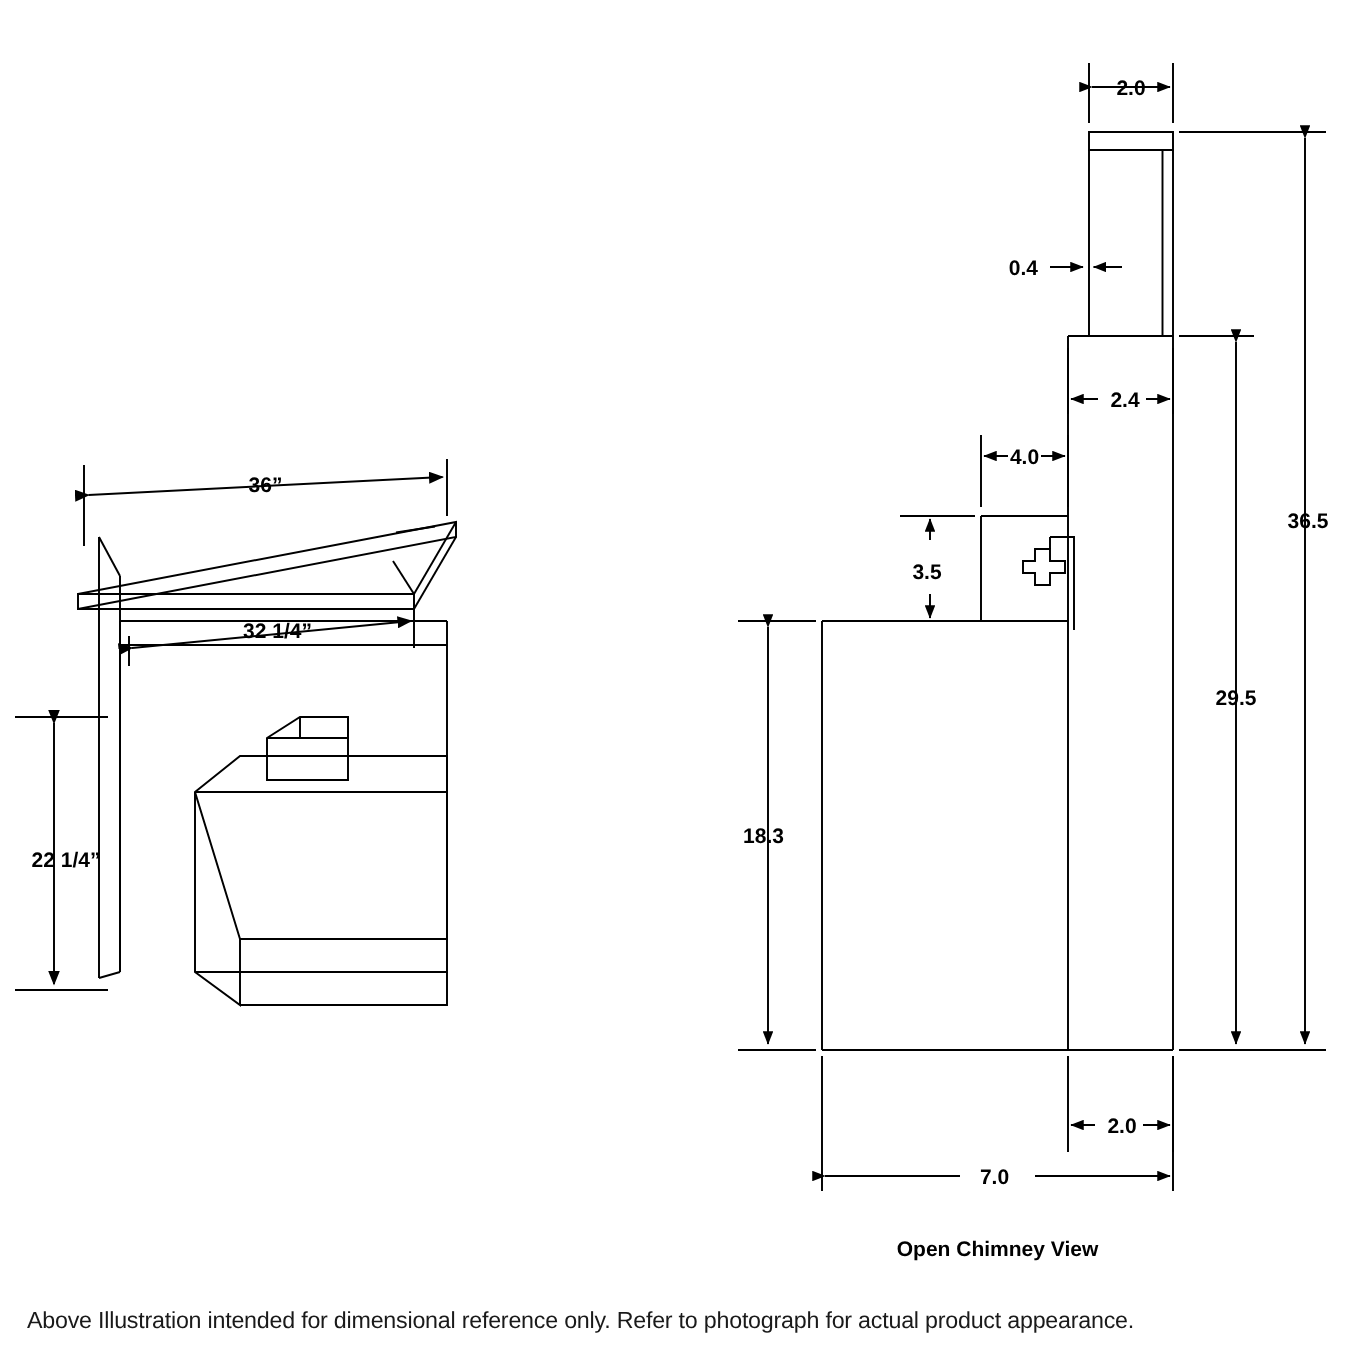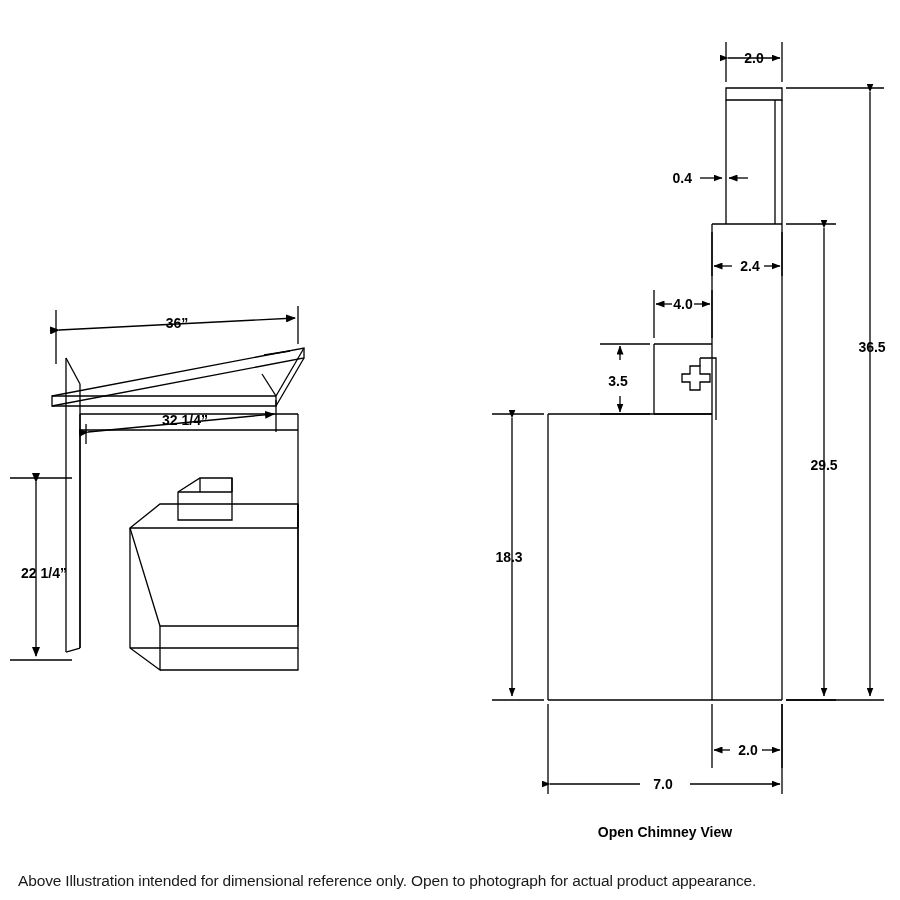--- a/index.html
+++ b/index.html
@@ -203,13 +203,13 @@
       <path class="ln thin" d="M690 784 L780 784" marker-end="url(#ahs)"></path>
       <text class="dim-text" x="663" y="789" text-anchor="middle">7.0</text>
     </g>
 
     <text class="caption-text" x="665" y="837" text-anchor="middle">Open Chimney View</text>
   </g>
 
 </svg>
 </div>
 
-<div class="footnote">Above Illustration intended for dimensional reference only. Open to photograph for actual product appearance.</div>
+<div class="footnote">Above Illustration intended for dimensional reference only. Refer to photograph for actual product appearance.</div>
 
 </body></html>

